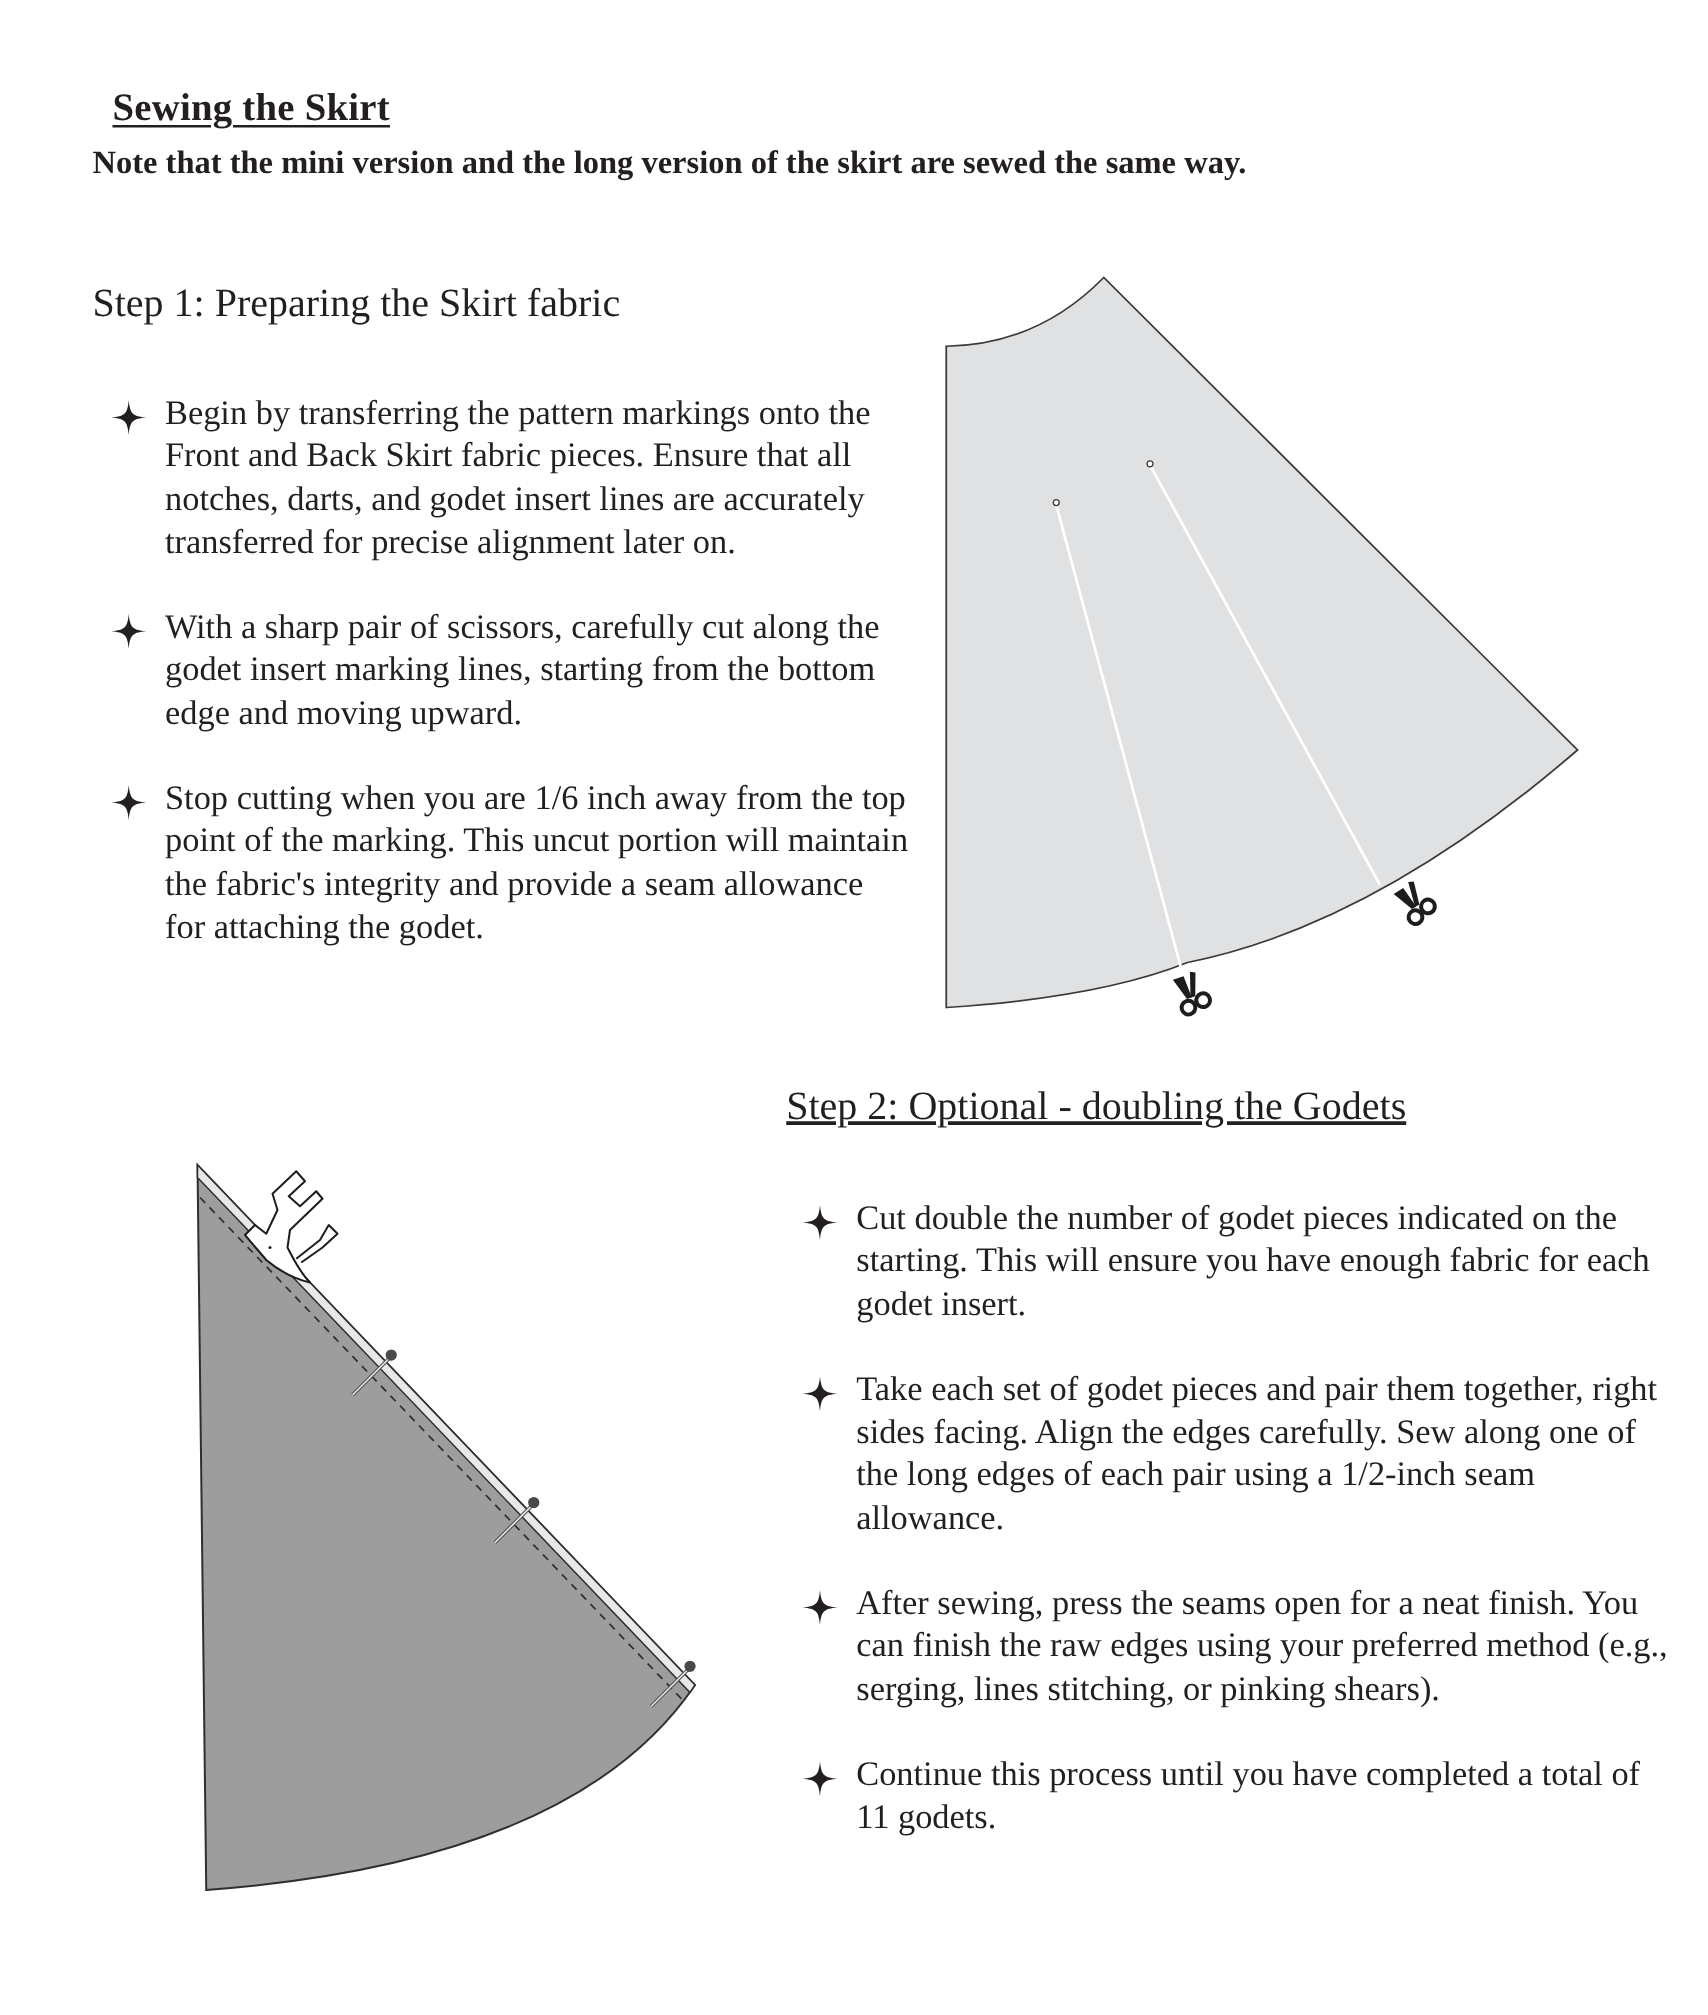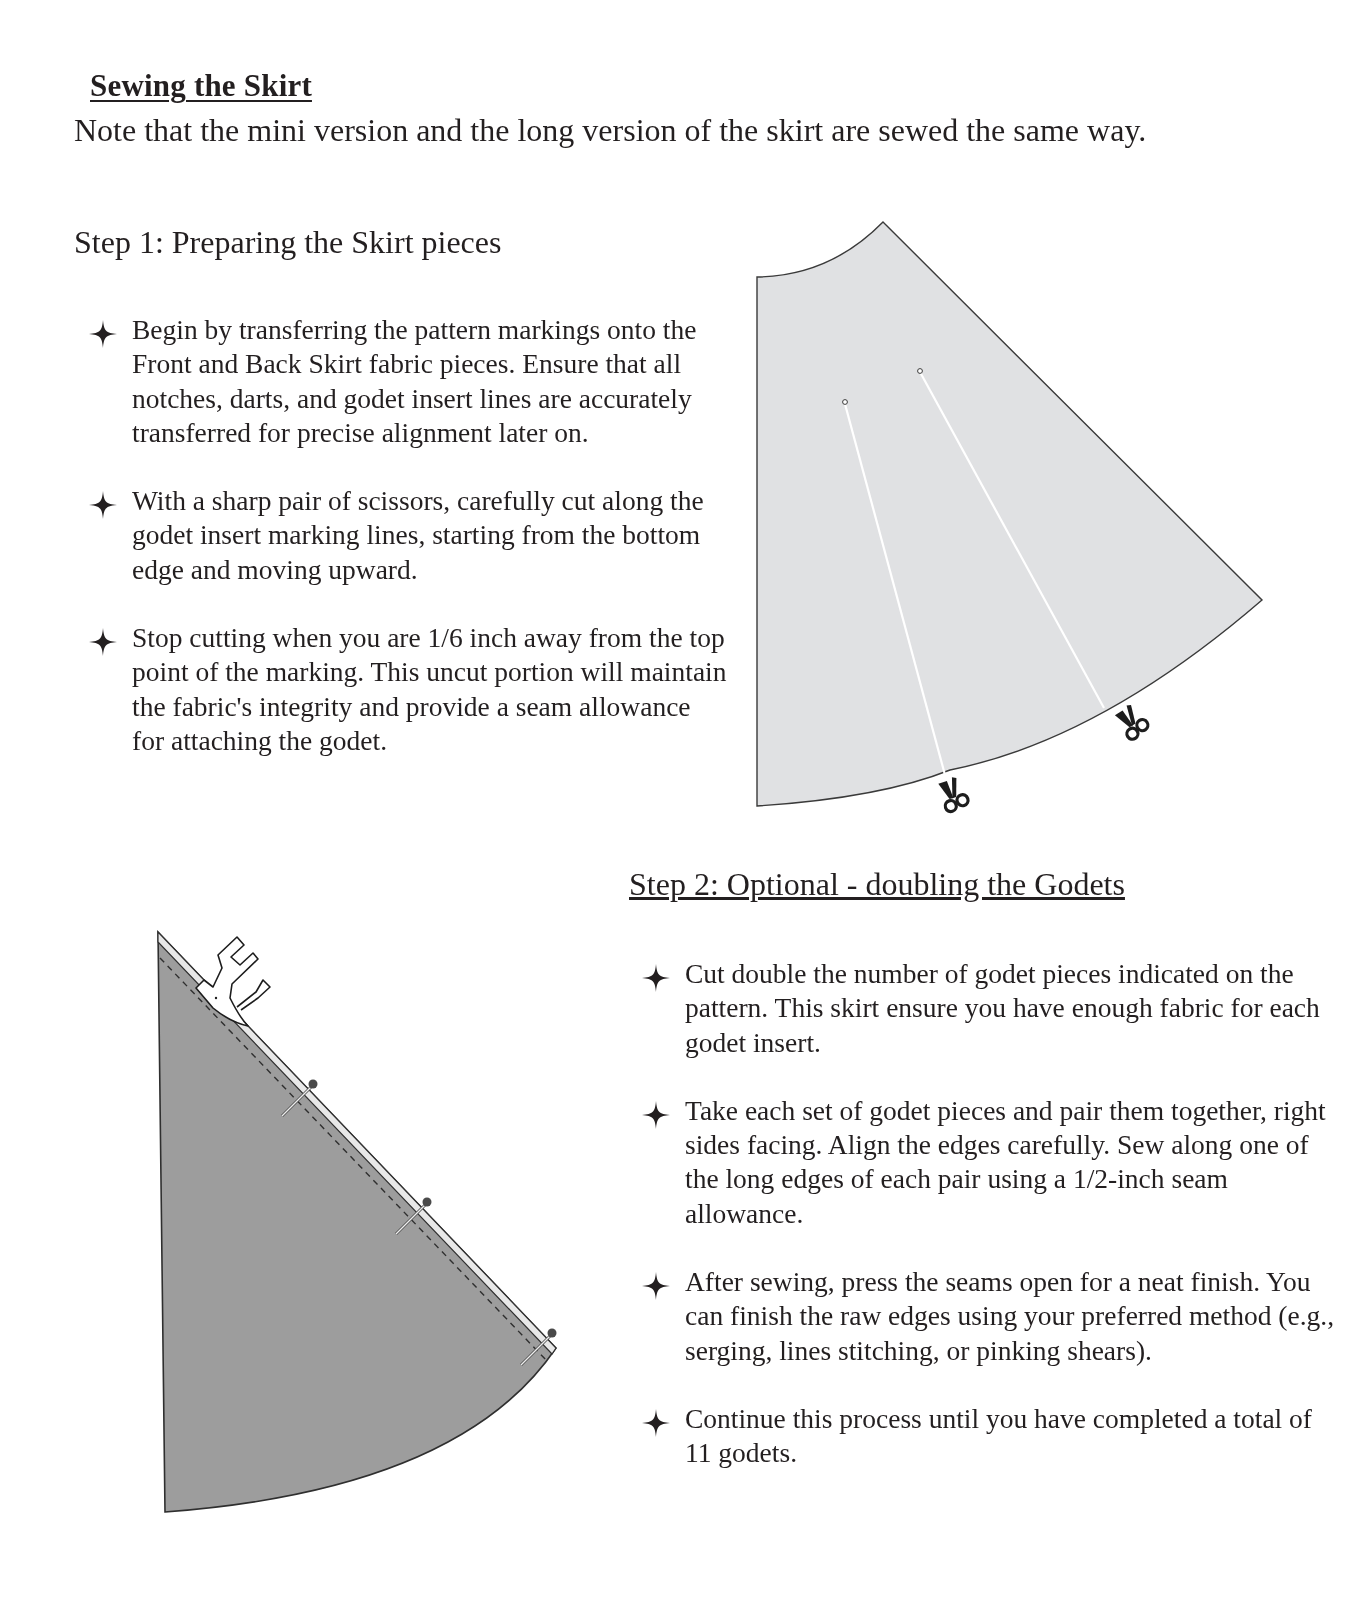--- a/index.html
+++ b/index.html
@@ -12,21 +12,21 @@
     .page-title {
       left: 74px; top: 52px; margin: 16px;
       font-family: "Liberation Serif", serif;
       font-size: 31px; font-weight: bold;
       text-decoration: underline; text-decoration-thickness: 2px; text-underline-offset: 4px;
       letter-spacing: 0.2px;
     }
     .intro {
       left: 74px; top: 113px; margin: 0;
       font-family: "Liberation Serif", serif;
-      font-size: 32px; line-height: 34px;
+      font-size: 26px; line-height: 34px; font-weight: bold;
     }
     .step-heading {
       margin: 0; font-family: "Liberation Serif", serif;
       font-size: 32px; font-weight: normal; line-height: 40px;
     }
     .bullets { list-style: none; margin: 16px; padding: 0; }
     .bullet {
       position: relative; padding-left: 44px;
       font-family: "Liberation Serif", serif;
       font-size: 27.5px; line-height: 34.3px;
@@ -41,21 +41,21 @@
     #step2-heading { left: 629px; top: 864px; text-decoration: underline; }
     #step2-list { left: 625px; top: 941px; width: 700px; }
     svg.illus { position: absolute; overflow: visible; }
   </style>
 </head>
 <body>
 
 <h1 class="abs page-title">Sewing the Skirt</h1>
 <p class="abs intro">Note that the mini version and the long version of the skirt are sewed the same way.</p>
 
-<h2 class="abs step-heading" id="step1-heading">Step 1: Preparing the Skirt pieces</h2>
+<h2 class="abs step-heading" id="step1-heading">Step 1: Preparing the Skirt fabric</h2>
 <ul class="abs bullets" id="step1-list">
   <li class="bullet">
     <span class="star">
         <svg viewBox="0 0 30 30">
           <path d="M15 1 C16 12 18 14 29 15 C18 16 16 18 15 29 C14 18 12 16 1 15 C12 14 14 12 15 1 Z" fill="#231f20"></path>
         </svg>
       </span>
     <span>Begin by transferring the pattern markings onto the Front and Back Skirt fabric pieces. Ensure that all notches, darts, and godet insert lines are accurately transferred for precise alignment later on.</span>
   </li>
   <li class="bullet">
@@ -132,21 +132,21 @@
 </svg>
 
 <h2 class="abs step-heading" id="step2-heading">Step 2: Optional - doubling the Godets</h2>
 <ul class="abs bullets" id="step2-list">
   <li class="bullet">
     <span class="star">
         <svg viewBox="0 0 30 30">
           <path d="M15 1 C16 12 18 14 29 15 C18 16 16 18 15 29 C14 18 12 16 1 15 C12 14 14 12 15 1 Z" fill="#231f20"></path>
         </svg>
       </span>
-    <span>Cut double the number of godet pieces indicated on the pattern. This skirt ensure you have enough fabric for each godet insert.</span>
+    <span>Cut double the number of godet pieces indicated on the starting. This will ensure you have enough fabric for each godet insert.</span>
   </li>
   <li class="bullet">
     <span class="star">
         <svg viewBox="0 0 30 30">
           <path d="M15 1 C16 12 18 14 29 15 C18 16 16 18 15 29 C14 18 12 16 1 15 C12 14 14 12 15 1 Z" fill="#231f20"></path>
         </svg>
       </span>
     <span>Take each set of godet pieces and pair them together, right sides facing. Align the edges carefully. Sew along one of the long edges of each pair using a 1/2-inch seam allowance.</span>
   </li>
   <li class="bullet">

